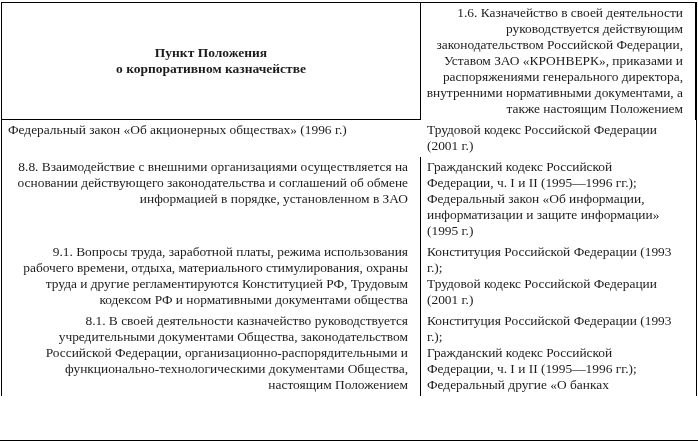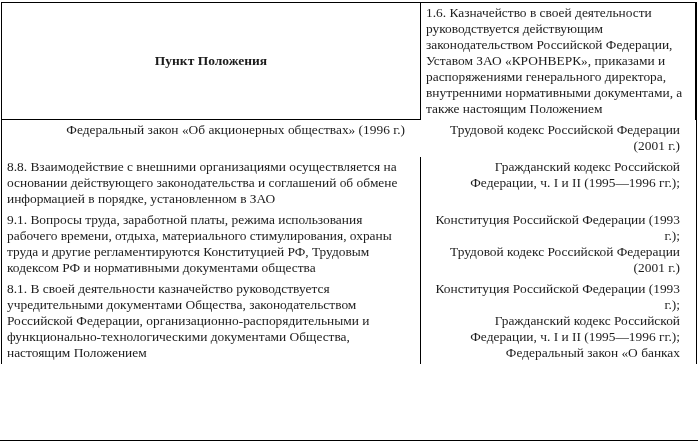--- a/index.html
+++ b/index.html
@@ -43,77 +43,79 @@
     font-size: 13.5px;
     line-height: 16.5px;
     padding: 2px 4px;
     display: flex;
     flex-direction: column;
     justify-content: center;
     min-height: 34px;
   }
   .body-c1 {
     padding: 2px 12px 3px 5px;
+    text-align: right;
   }
   .body-c2 {
     padding: 2px 16px 3px 6px;
   }
   .basis-entry {
     display: block;
-    text-align: right;
   }
   .bottom-edge {
     position: absolute;
     left: 0;
     right: 0;
     bottom: 1px;
     height: 0;
     border-top: 1px solid #000;
   }
 </style>
 </head>
 <body>
 
 <div class="page">
   <div class="table">
 
     <div class="cell c1 hdr">
       <div>Пункт Положения</div>
+      <div>о корпоративном казначействе</div>
     </div>
 
     <div class="cell c1 body-c1">
       <span>1.6. Казначейство в своей деятельности руководствуется действующим законодательством Российской Федерации, Уставом ЗАО «КРОНВЕРК», приказами и распоряжениями генерального директора, внутренними нормативными документами, а также настоящим Положением</span>
     </div>
     <div class="cell c2 body-c2">
       <span class="basis-entry">Федеральный закон «Об акционерных обществах» (1996 г.)</span>
     </div>
 
     <div class="cell c2 body-c2">
       <span class="basis-entry">Трудовой кодекс Российской Федерации (2001 г.)</span>
     </div>
 
     <div class="cell c1 body-c1">
       <span>8.8. Взаимодействие с внешними организациями осуществляется на основании действующего законодательства и соглашений об обмене информацией в порядке, установленном в ЗАО</span>
     </div>
     <div class="cell c2 body-c2">
       <span class="basis-entry">Гражданский кодекс Российской Федерации, ч. I и II (1995—1996 гг.);</span>
+      <span class="basis-entry">Федеральный закон «Об информации, информатизации и защите информации» (1995 г.)</span>
     </div>
 
     <div class="cell c1 body-c1">
       <span>9.1. Вопросы труда, заработной платы, режима использования рабочего времени, отдыха, материального стимулирования, охраны труда и другие регламентируются Конституцией РФ, Трудовым кодексом РФ и нормативными документами общества</span>
     </div>
     <div class="cell c2 body-c2">
       <span class="basis-entry">Конституция Российской Федерации (1993 г.);</span>
       <span class="basis-entry">Трудовой кодекс Российской Федерации (2001 г.)</span>
     </div>
 
     <div class="cell c1 body-c1">
       <span>8.1. В своей деятельности казначейство руководствуется учредительными документами Общества, законодательством Российской Федерации, организационно-распорядительными и функционально-технологическими документами Общества, настоящим Положением</span>
     </div>
     <div class="cell c2 body-c2">
       <span class="basis-entry">Конституция Российской Федерации (1993 г.);</span>
       <span class="basis-entry">Гражданский кодекс Российской Федерации, ч. I и II (1995—1996 гг.);</span>
-      <span class="basis-entry">Федеральный закон «О банках</span>
+      <span class="basis-entry">Федеральный другие «О банках</span>
     </div>
 
   </div>
   <div class="bottom-edge"></div>
 </div>
 
 </body></html>

